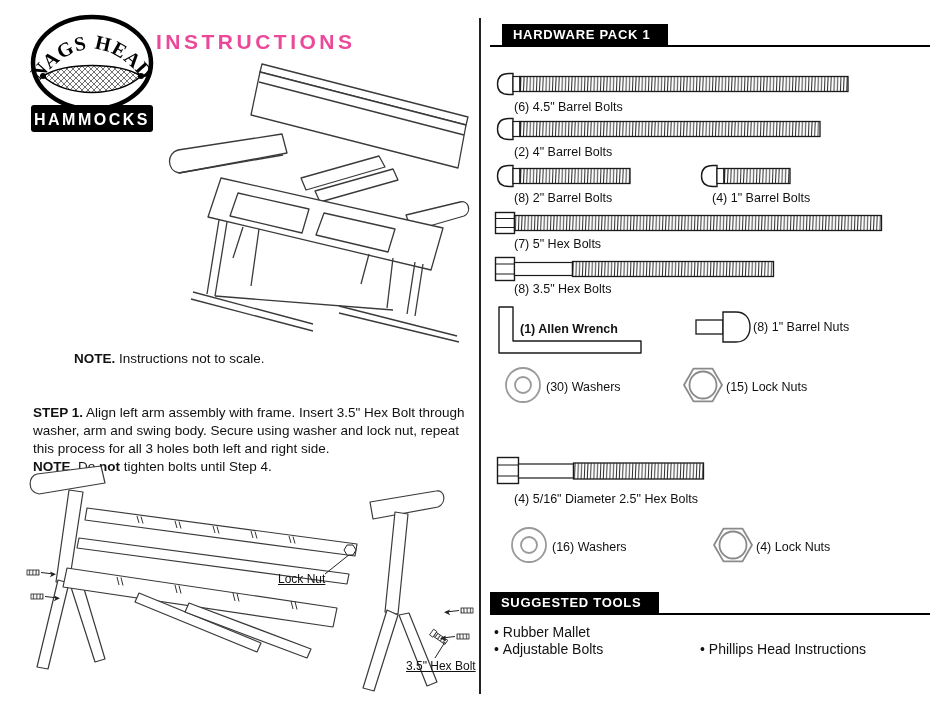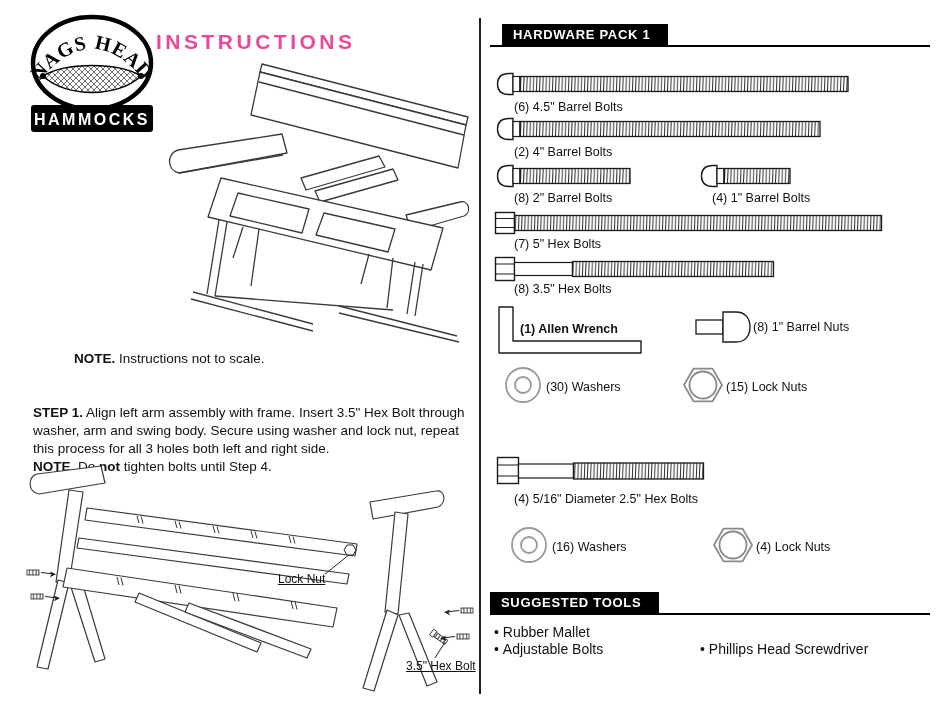--- a/index.html
+++ b/index.html
@@ -260,15 +260,15 @@
     <circle cx="21" cy="21" r="13.5" fill="#fff" stroke="#8a8a8a" stroke-width="1.8"></circle>
   </svg>
   <span class="hwlabel" style="left:756px; top:540px;">(4) Lock Nuts</span>
 
   <div class="secwrap" style="left:490px; top:592px; width:440px;">
     <span class="secbar">SUGGESTED TOOLS</span>
   </div>
 
   <span class="tool" style="left:494px; top:624px;">Rubber Mallet</span>
   <span class="tool" style="left:494px; top:641px;">Adjustable Bolts</span>
-  <span class="tool" style="left:700px; top:641px;">Phillips Head Screwdriver</span>
+  <span class="tool" style="left:700px; top:641px;">Phillips Head Instructions</span>
 
 </div>
 
 </body></html>

